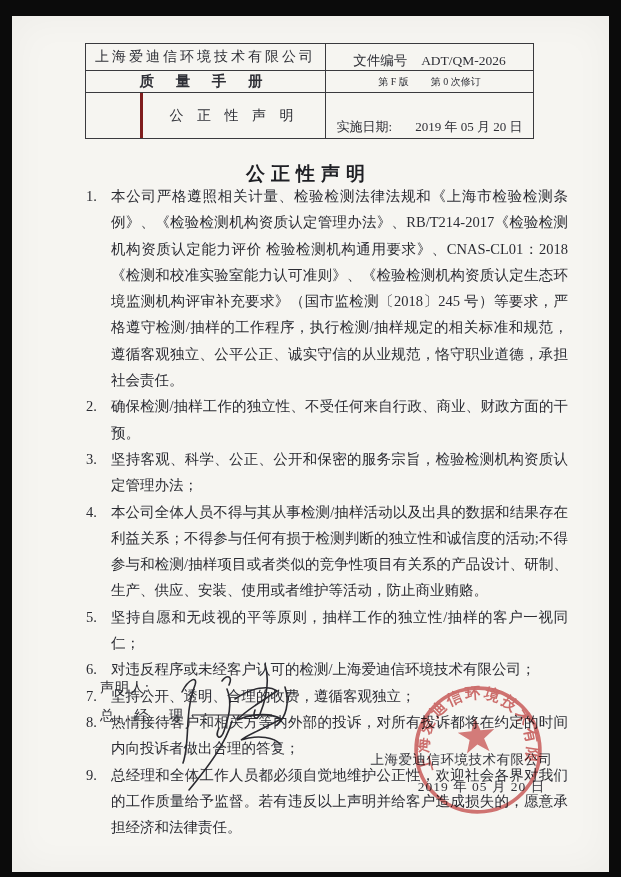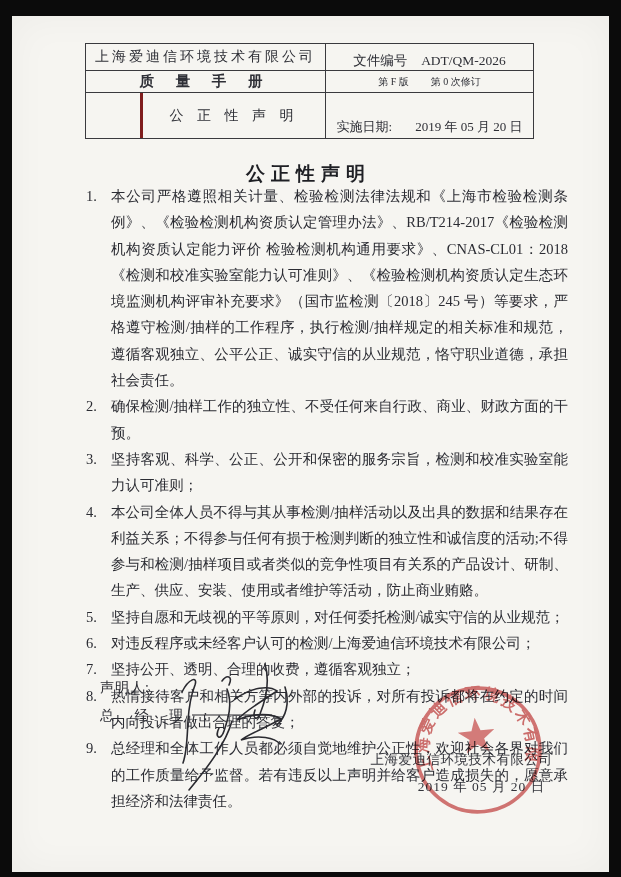--- a/index.html
+++ b/index.html
@@ -95,29 +95,29 @@
     <div class="item">
       <span class="num">1.</span>
       <span class="txt">本公司严格遵照相关计量、检验检测法律法规和《上海市检验检测条例》、《检验检测机构资质认定管理办法》、RB/T214-2017《检验检测机构资质认定能力评价 检验检测机构通用要求》、CNAS-CL01：2018《检测和校准实验室能力认可准则》、《检验检测机构资质认定生态环境监测机构评审补充要求》（国市监检测〔2018〕245 号）等要求，严格遵守检测/抽样的工作程序，执行检测/抽样规定的相关标准和规范，遵循客观独立、公平公正、诚实守信的从业规范，恪守职业道德，承担社会责任。</span>
     </div>
     <div class="item">
       <span class="num">2.</span>
       <span class="txt">确保检测/抽样工作的独立性、不受任何来自行政、商业、财政方面的干预。</span>
     </div>
     <div class="item">
       <span class="num">3.</span>
-      <span class="txt">坚持客观、科学、公正、公开和保密的服务宗旨，检测和校准实验室能力认可准则；</span>
+      <span class="txt">坚持客观、科学、公正、公开和保密的服务宗旨，检验检测机构资质认定管理办法；</span>
     </div>
     <div class="item">
       <span class="num">4.</span>
       <span class="txt">本公司全体人员不得与其从事检测/抽样活动以及出具的数据和结果存在利益关系；不得参与任何有损于检测判断的独立性和诚信度的活动;不得参与和检测/抽样项目或者类似的竞争性项目有关系的产品设计、研制、生产、供应、安装、使用或者维护等活动，防止商业贿赂。</span>
     </div>
     <div class="item">
       <span class="num">5.</span>
-      <span class="txt">坚持自愿和无歧视的平等原则，对任何委托检测/诚实守信的从业规范；</span>
+      <span class="txt">坚持自愿和无歧视的平等原则，抽样工作的独立性/抽样的客户一视同仁；</span>
     </div>
     <div class="item">
       <span class="num">6.</span>
       <span class="txt">对违反程序或未经客户认可的检测/上海爱迪信环境技术有限公司；</span>
     </div>
     <div class="item">
       <span class="num">7.</span>
       <span class="txt">坚持公开、透明、合理的收费，遵循客观独立；</span>
     </div>
     <div class="item">

